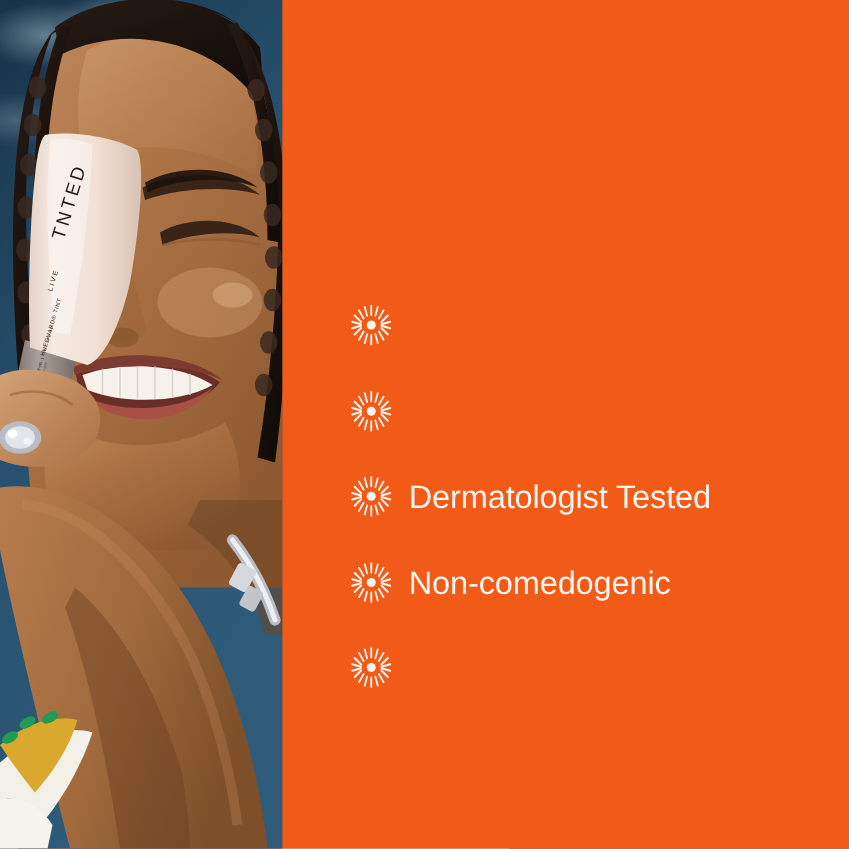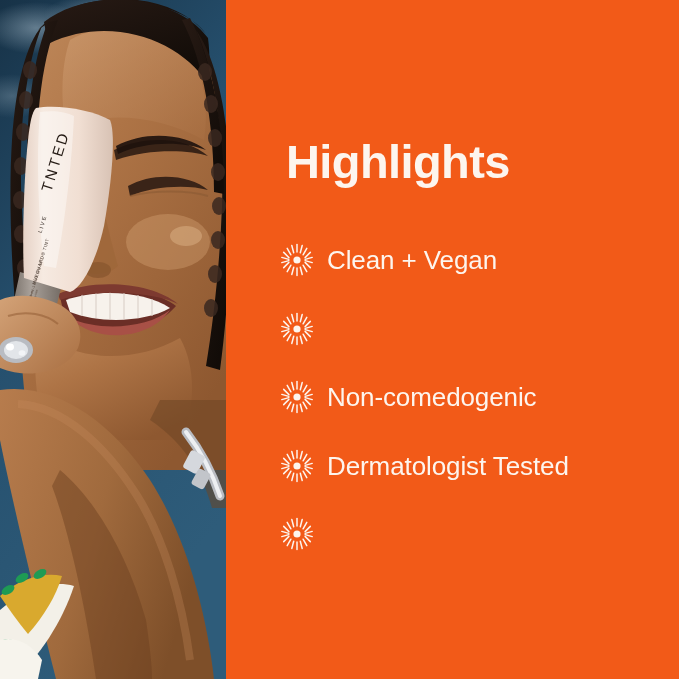--- a/index.html
+++ b/index.html
@@ -266,21 +266,20 @@
           <path d="M0 640 C16 636 32 644 42 660 L38 679 L0 679 Z" fill="#F7F4ED"></path>
         </g>
 
         <rect x="0" y="0" width="226" height="679" fill="none"></rect>
       </g>
     </svg>
   </div>
 
   <div class="panel">
 
-    <h1 class="title">Highlights</h1>
 
     <ul class="list">
 
       <li class="item">
         <span class="burst">
           <svg viewBox="0 0 34 34" aria-hidden="true">
             <g stroke="#FDF5EE" stroke-width="1.5" stroke-linecap="round">
               <line x1="17" y1="1.5" x2="17" y2="9"></line>
               <line x1="22.2" y1="2.5" x2="20.3" y2="9.7"></line>
               <line x1="26.8" y1="5.3" x2="23.1" y2="11.8"></line>
@@ -296,21 +295,20 @@
               <line x1="3.7" y1="24.6" x2="8.9" y2="19.4"></line>
               <line x1="1.8" y1="19.6" x2="8.8" y2="17.6"></line>
               <line x1="1.8" y1="14.4" x2="8.8" y2="16.4"></line>
               <line x1="3.7" y1="9.4" x2="8.9" y2="14.6"></line>
               <line x1="7.2" y1="5.3" x2="10.9" y2="11.8"></line>
               <line x1="11.8" y1="2.5" x2="13.7" y2="9.7"></line>
             </g>
             <circle cx="17" cy="17" r="3.6" fill="#FDF5EE"></circle>
           </svg>
         </span>
-        <span class="item-label">Clean + Vegan</span>
       </li>
 
       <li class="item">
         <span class="burst">
           <svg viewBox="0 0 34 34" aria-hidden="true">
             <g stroke="#FDF5EE" stroke-width="1.5" stroke-linecap="round">
               <line x1="17" y1="1.5" x2="17" y2="9"></line>
               <line x1="22.2" y1="2.5" x2="20.3" y2="9.7"></line>
               <line x1="26.8" y1="5.3" x2="23.1" y2="11.8"></line>
               <line x1="30.3" y1="9.4" x2="25.1" y2="14.6"></line>
@@ -325,20 +323,49 @@
               <line x1="3.7" y1="24.6" x2="8.9" y2="19.4"></line>
               <line x1="1.8" y1="19.6" x2="8.8" y2="17.6"></line>
               <line x1="1.8" y1="14.4" x2="8.8" y2="16.4"></line>
               <line x1="3.7" y1="9.4" x2="8.9" y2="14.6"></line>
               <line x1="7.2" y1="5.3" x2="10.9" y2="11.8"></line>
               <line x1="11.8" y1="2.5" x2="13.7" y2="9.7"></line>
             </g>
             <circle cx="17" cy="17" r="3.6" fill="#FDF5EE"></circle>
           </svg>
         </span>
+      </li>
+
+      <li class="item">
+        <span class="burst">
+          <svg viewBox="0 0 34 34" aria-hidden="true">
+            <g stroke="#FDF5EE" stroke-width="1.5" stroke-linecap="round">
+              <line x1="17" y1="1.5" x2="17" y2="9"></line>
+              <line x1="22.2" y1="2.5" x2="20.3" y2="9.7"></line>
+              <line x1="26.8" y1="5.3" x2="23.1" y2="11.8"></line>
+              <line x1="30.3" y1="9.4" x2="25.1" y2="14.6"></line>
+              <line x1="32.2" y1="14.4" x2="25.2" y2="16.4"></line>
+              <line x1="32.2" y1="19.6" x2="25.2" y2="17.6"></line>
+              <line x1="30.3" y1="24.6" x2="25.1" y2="19.4"></line>
+              <line x1="26.8" y1="28.7" x2="23.1" y2="22.2"></line>
+              <line x1="22.2" y1="31.5" x2="20.3" y2="24.3"></line>
+              <line x1="17" y1="32.5" x2="17" y2="25"></line>
+              <line x1="11.8" y1="31.5" x2="13.7" y2="24.3"></line>
+              <line x1="7.2" y1="28.7" x2="10.9" y2="22.2"></line>
+              <line x1="3.7" y1="24.6" x2="8.9" y2="19.4"></line>
+              <line x1="1.8" y1="19.6" x2="8.8" y2="17.6"></line>
+              <line x1="1.8" y1="14.4" x2="8.8" y2="16.4"></line>
+              <line x1="3.7" y1="9.4" x2="8.9" y2="14.6"></line>
+              <line x1="7.2" y1="5.3" x2="10.9" y2="11.8"></line>
+              <line x1="11.8" y1="2.5" x2="13.7" y2="9.7"></line>
+            </g>
+            <circle cx="17" cy="17" r="3.6" fill="#FDF5EE"></circle>
+          </svg>
+        </span>
+        <span class="item-label">Dermatologist Tested</span>
       </li>
 
       <li class="item">
         <span class="burst">
           <svg viewBox="0 0 34 34" aria-hidden="true">
             <g stroke="#FDF5EE" stroke-width="1.5" stroke-linecap="round">
               <line x1="17" y1="1.5" x2="17" y2="9"></line>
               <line x1="22.2" y1="2.5" x2="20.3" y2="9.7"></line>
               <line x1="26.8" y1="5.3" x2="23.1" y2="11.8"></line>
               <line x1="30.3" y1="9.4" x2="25.1" y2="14.6"></line>
@@ -382,46 +409,17 @@
               <line x1="3.7" y1="24.6" x2="8.9" y2="19.4"></line>
               <line x1="1.8" y1="19.6" x2="8.8" y2="17.6"></line>
               <line x1="1.8" y1="14.4" x2="8.8" y2="16.4"></line>
               <line x1="3.7" y1="9.4" x2="8.9" y2="14.6"></line>
               <line x1="7.2" y1="5.3" x2="10.9" y2="11.8"></line>
               <line x1="11.8" y1="2.5" x2="13.7" y2="9.7"></line>
             </g>
             <circle cx="17" cy="17" r="3.6" fill="#FDF5EE"></circle>
           </svg>
         </span>
-        <span class="item-label">Dermatologist Tested</span>
-      </li>
-
-      <li class="item">
-        <span class="burst">
-          <svg viewBox="0 0 34 34" aria-hidden="true">
-            <g stroke="#FDF5EE" stroke-width="1.5" stroke-linecap="round">
-              <line x1="17" y1="1.5" x2="17" y2="9"></line>
-              <line x1="22.2" y1="2.5" x2="20.3" y2="9.7"></line>
-              <line x1="26.8" y1="5.3" x2="23.1" y2="11.8"></line>
-              <line x1="30.3" y1="9.4" x2="25.1" y2="14.6"></line>
-              <line x1="32.2" y1="14.4" x2="25.2" y2="16.4"></line>
-              <line x1="32.2" y1="19.6" x2="25.2" y2="17.6"></line>
-              <line x1="30.3" y1="24.6" x2="25.1" y2="19.4"></line>
-              <line x1="26.8" y1="28.7" x2="23.1" y2="22.2"></line>
-              <line x1="22.2" y1="31.5" x2="20.3" y2="24.3"></line>
-              <line x1="17" y1="32.5" x2="17" y2="25"></line>
-              <line x1="11.8" y1="31.5" x2="13.7" y2="24.3"></line>
-              <line x1="7.2" y1="28.7" x2="10.9" y2="22.2"></line>
-              <line x1="3.7" y1="24.6" x2="8.9" y2="19.4"></line>
-              <line x1="1.8" y1="19.6" x2="8.8" y2="17.6"></line>
-              <line x1="1.8" y1="14.4" x2="8.8" y2="16.4"></line>
-              <line x1="3.7" y1="9.4" x2="8.9" y2="14.6"></line>
-              <line x1="7.2" y1="5.3" x2="10.9" y2="11.8"></line>
-              <line x1="11.8" y1="2.5" x2="13.7" y2="9.7"></line>
-            </g>
-            <circle cx="17" cy="17" r="3.6" fill="#FDF5EE"></circle>
-          </svg>
-        </span>
       </li>
 
     </ul>
   </div>
 </div>
 
 </body></html>

